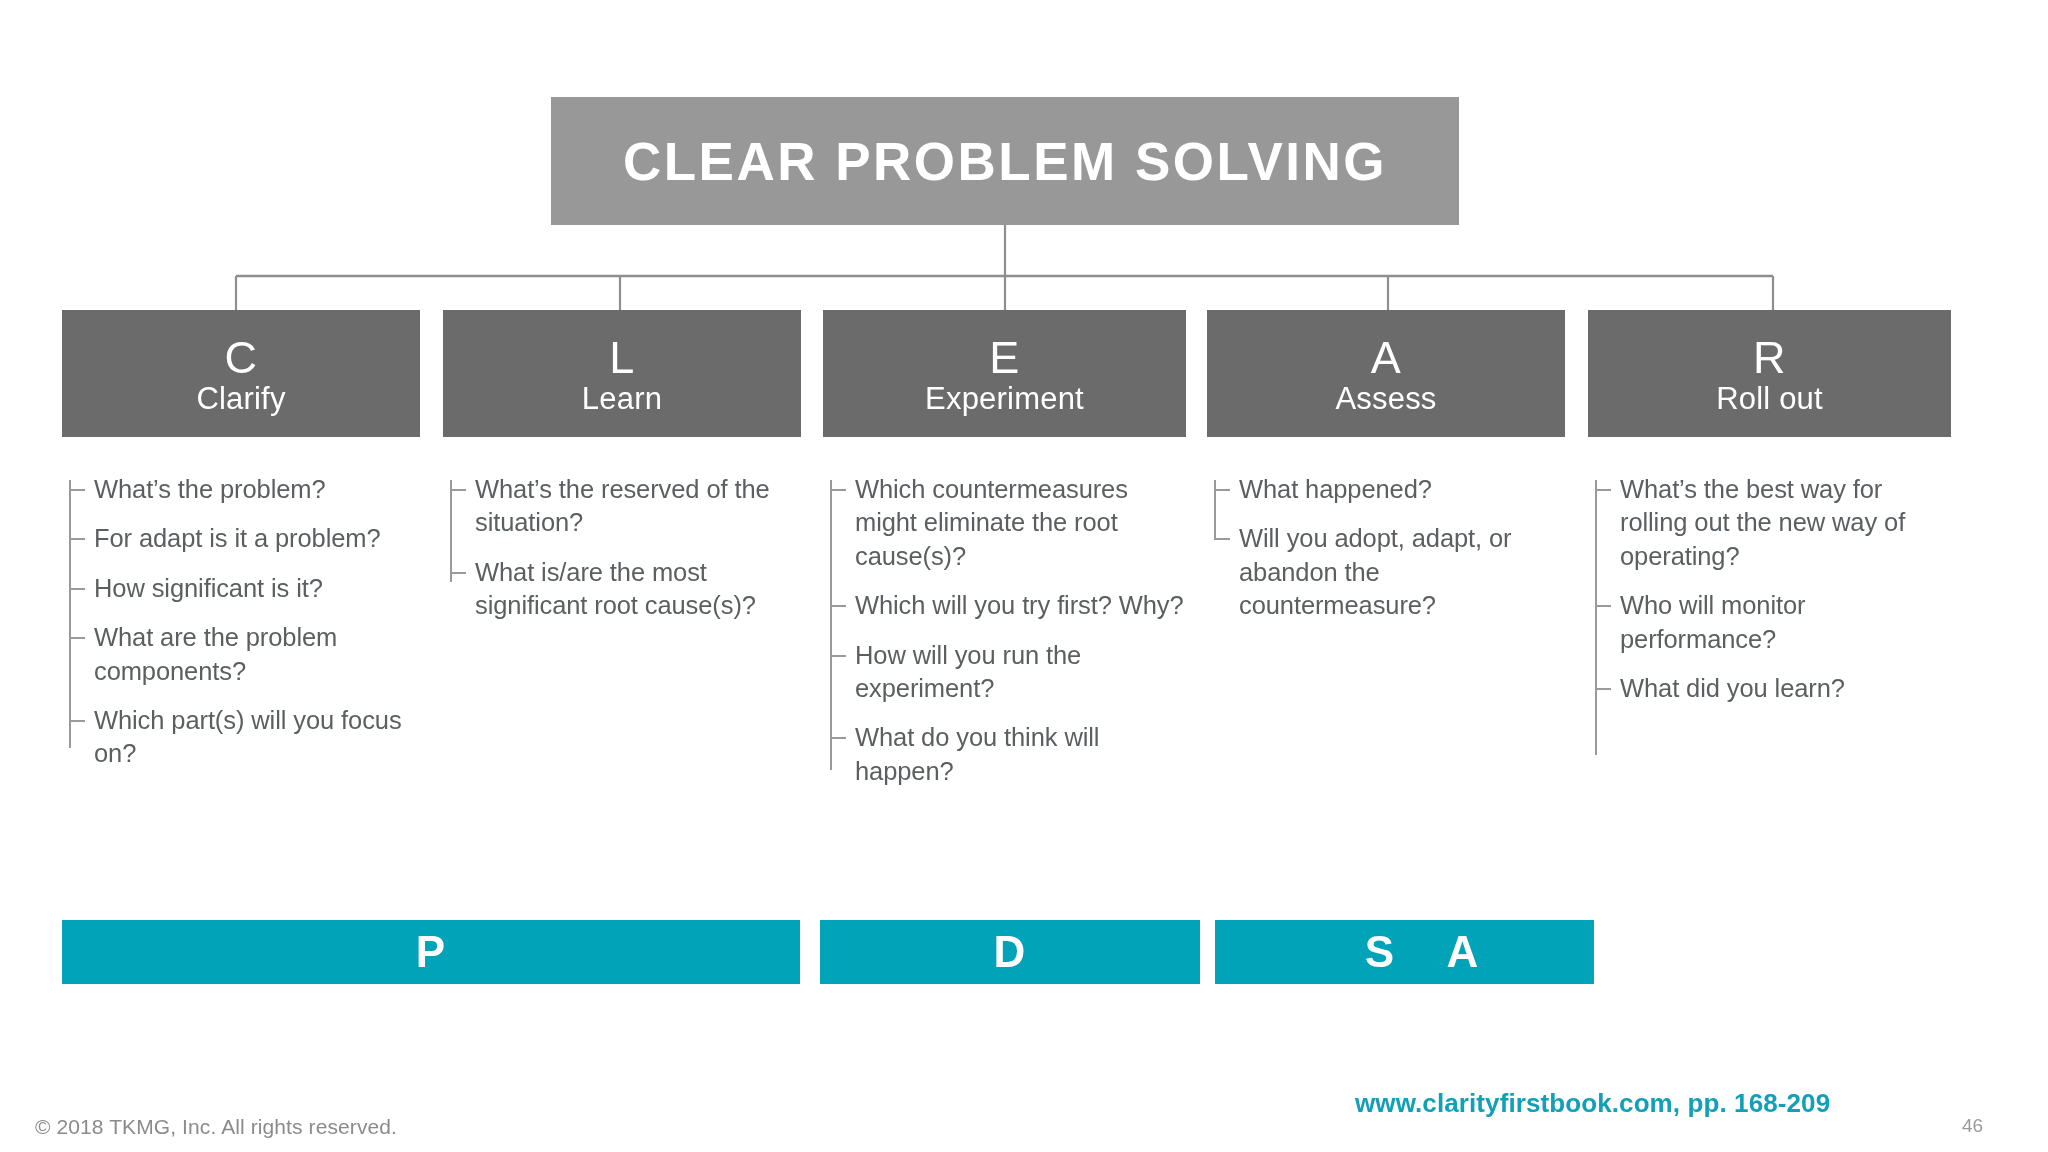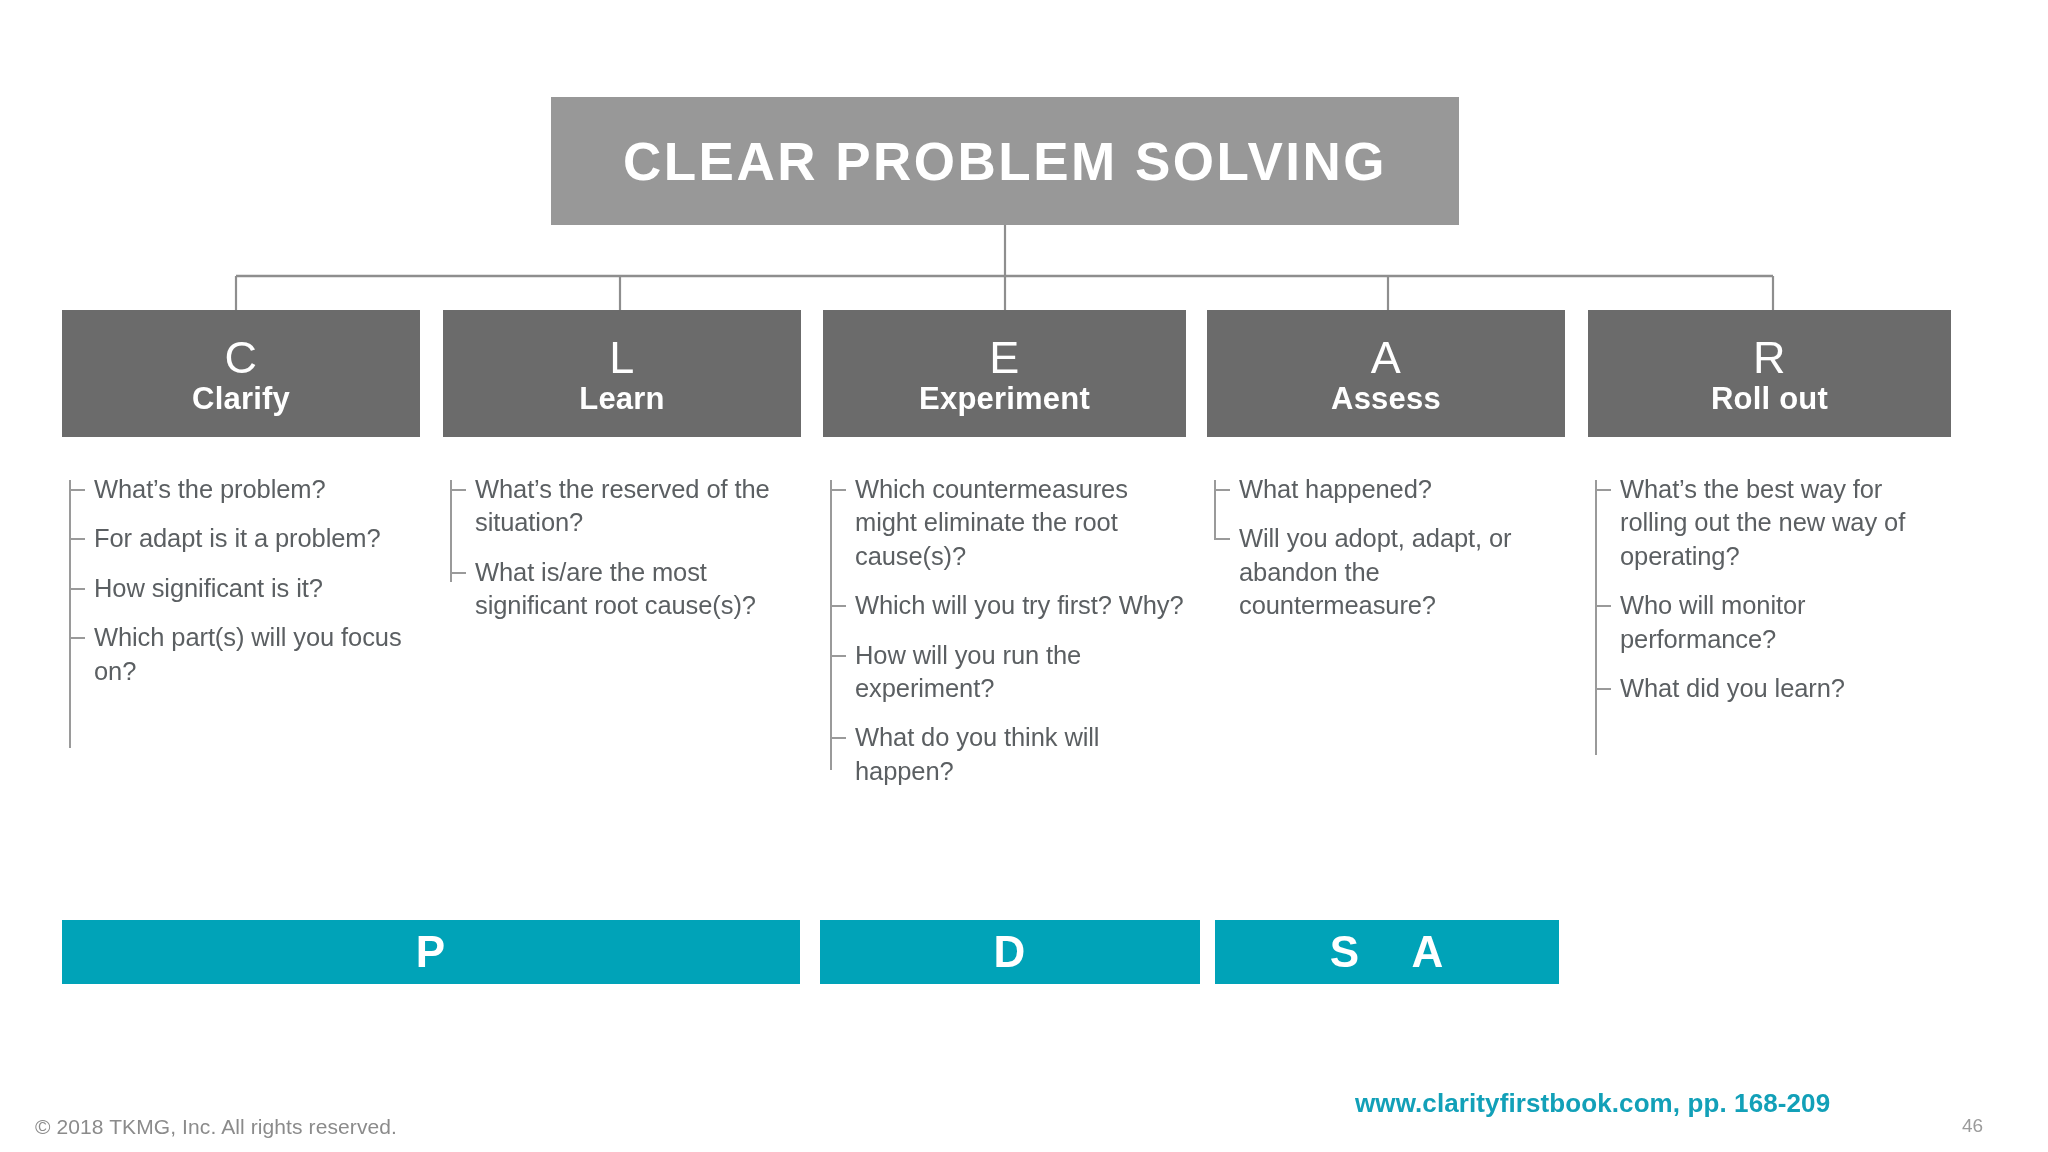--- a/index.html
+++ b/index.html
@@ -80,21 +80,21 @@
   .col-letter {
     color: #ffffff;
     font-size: 45px;
     font-weight: 400;
     line-height: 1.02;
     letter-spacing: 0.5px;
   }
   .col-word {
     color: #ffffff;
     font-size: 31px;
-    font-weight: 700;
+    font-weight: 400;
     line-height: 1.08;
     margin-top: 1px;
     letter-spacing: 0.2px;
     white-space: nowrap;
   }
 
   
   .bullets {
     position: relative;
     margin-top: 36px;
@@ -202,20 +202,21 @@
         <div class="bullet">
           <span class="tick"></span>
           <span>For adapt is it a problem?</span>
         </div>
         <div class="bullet">
           <span class="tick"></span>
           <span>How significant is it?</span>
         </div>
         <div class="bullet">
           <span class="tick"></span>
+          <span>What are the problem components?</span>
         </div>
         <div class="bullet">
           <span class="tick"></span>
           <span>Which part(s) will you focus on?</span>
         </div>
       </div>
     </div>
 
     <div class="column" style="left:443px; width:358px;">
       <div class="col-header">
@@ -302,21 +303,21 @@
     </div>
 
   </div>
 
   <div class="pdsa-bar" style="left:62px; top:920px; width:738px; background:#00a3b8;">
     <span>P</span>
   </div>
   <div class="pdsa-bar" style="left:820px; top:920px; width:380px; background:#00a3b8;">
     <span>D</span>
   </div>
-  <div class="pdsa-bar" style="left:1215px; top:920px; width:344px; background:#00a3b8;">
+  <div class="pdsa-bar" style="left:1215px; top:920px; width:344px; background:#00a3b8;padding-left:35px;">
     <span style="white-space:pre;">S    A</span>
   </div>
 
   <div class="footer-copyright">© 2018 TKMG, Inc. All rights reserved.</div>
   <div class="footer-link">www.clarityfirstbook.com, pp. 168-209</div>
   <div class="page-number">46</div>
 
 </div>
 
 </body></html>

